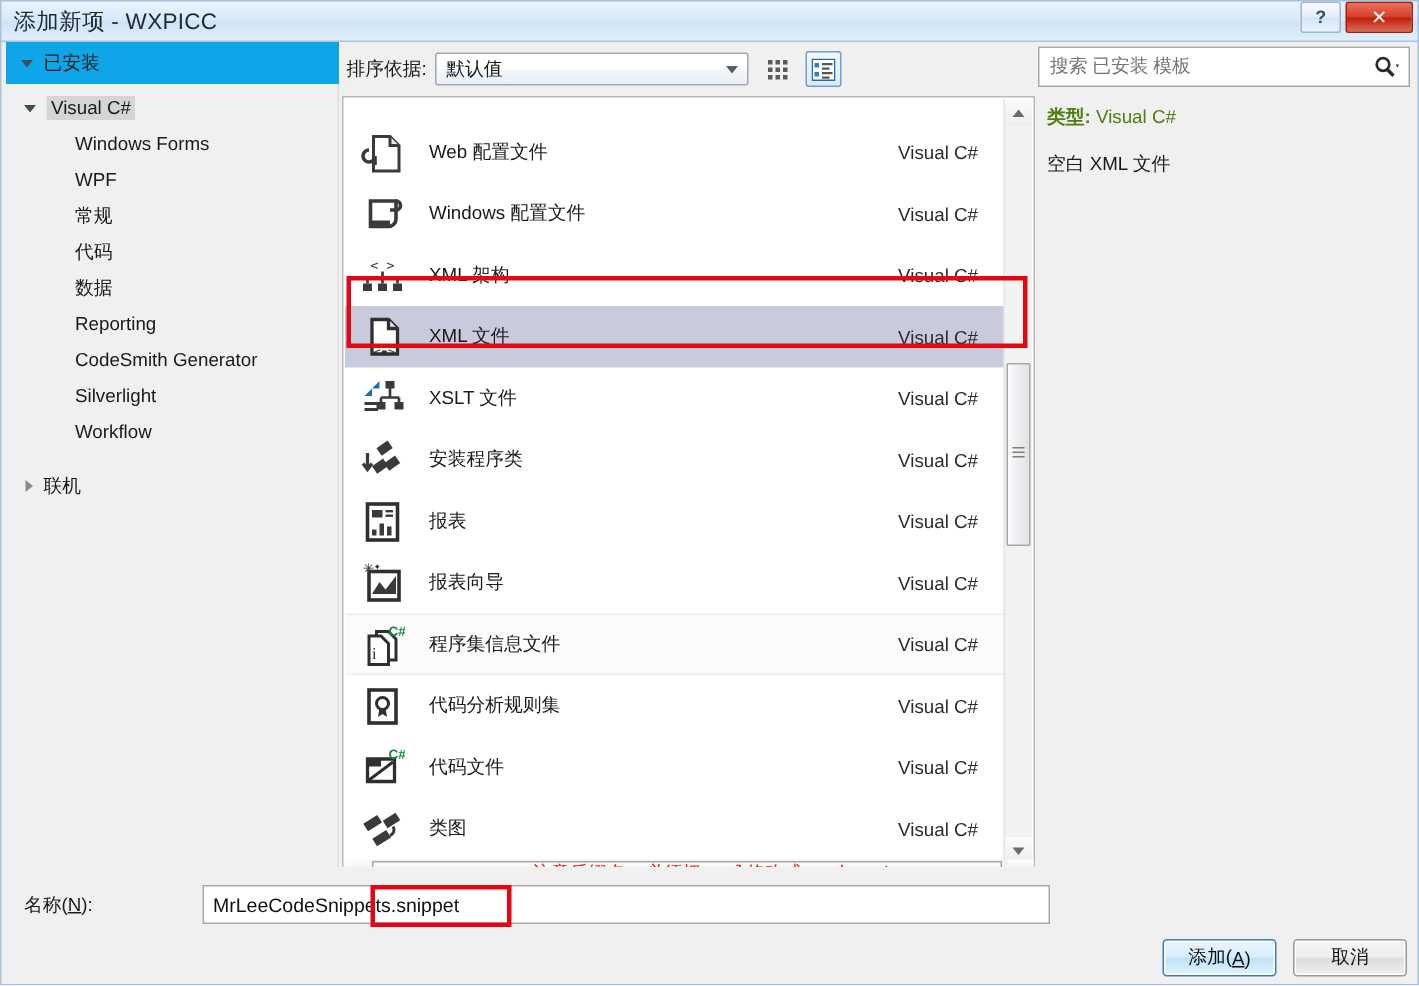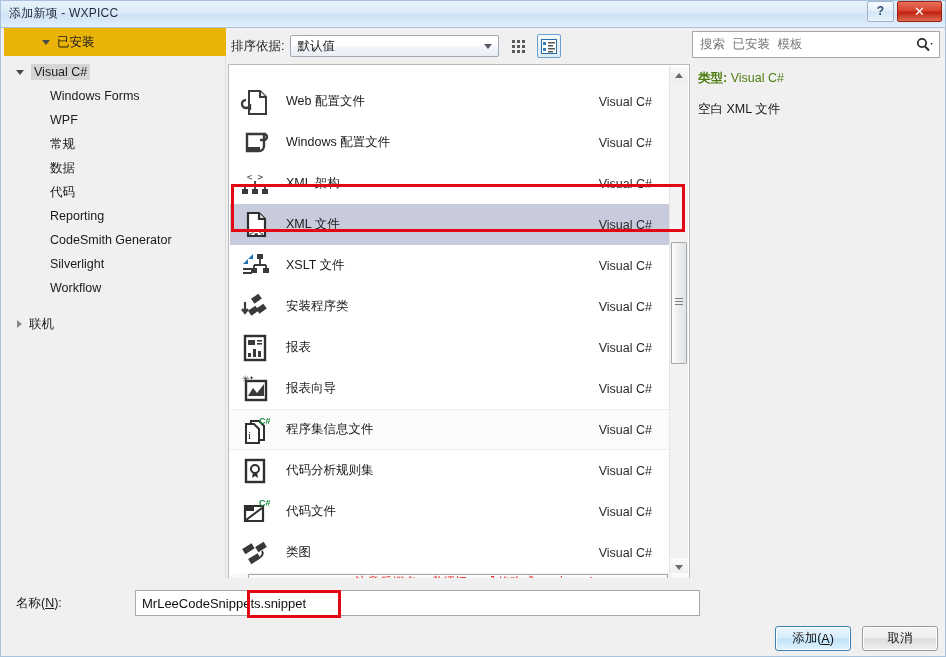--- a/index.html
+++ b/index.html
@@ -27,21 +27,21 @@
     left: 0; top: 0;
     width: 946px;
     height: 28px;
     background: linear-gradient(to bottom, #e8f2fb 0%, #dcebf9 45%, #cfe3f6 55%, #e2eefb 100%);
     border-bottom: 1px solid #a9c2dc;
     box-sizing: border-box;
   }
   .titlebar-text {
     position: absolute;
     left: 9px; top: 5px;
-    font-size: 12px;
+    font-size: 15px;
     color: #1c2b39;
     letter-spacing: 0.2px;
     white-space: nowrap;
   }
   .win-btn {
     position: absolute;
     top: 1px;
     height: 21px;
     border: 1px solid #9fb7cc;
     border-radius: 2px;
@@ -93,26 +93,25 @@
     height: 573px;
     background: #f0f0f0;
     border-right: 1px solid #dfdfdf;
     box-sizing: border-box;
   }
   .installed-header {
     position: absolute;
     left: 0; top: 0;
     width: 222px;
     height: 28px;
-    background: #eab308;
+    background: #0ea5e9;
     box-sizing: border-box;
     display: flex;
     align-items: center;
     cursor: default;
-    padding-left: 28px;
   }
   .installed-header .tri {
     margin-left: 10px;
     margin-right: 7px;
   }
   .installed-header .lbl {
     font-size: 12.5px;
     color: #1a1a1a;
   }
 
@@ -437,21 +436,21 @@
     box-sizing: border-box;
     display: flex;
     align-items: center;
     cursor: text;
   }
   .search-box input {
     flex: 1;
     border: none;
     outline: none;
     background: transparent;
-    font-family: Liberation Mono, monospace;
+    font-family: Liberation Serif, serif;
     font-size: 12.5px;
     color: #1d4ed8;
     margin-left: 7px;
     padding: 0;
   }
   .search-icon-wrap {
     width: 30px;
     display: flex;
     align-items: center;
     justify-content: center;
@@ -580,24 +579,24 @@
         <div class="tree-node tree-child">
           <span class="node-label">Windows Forms</span>
         </div>
         <div class="tree-node tree-child">
           <span class="node-label">WPF</span>
         </div>
         <div class="tree-node tree-child">
           <span class="node-label">常规</span>
         </div>
         <div class="tree-node tree-child">
+          <span class="node-label">代码</span>
+        </div>
+        <div class="tree-node tree-child">
           <span class="node-label">数据</span>
-        </div>
-        <div class="tree-node tree-child">
-          <span class="node-label">代码</span>
         </div>
         <div class="tree-node tree-child">
           <span class="node-label">Reporting</span>
         </div>
         <div class="tree-node tree-child">
           <span class="node-label">CodeSmith Generator</span>
         </div>
         <div class="tree-node tree-child">
           <span class="node-label">Silverlight</span>
         </div>

